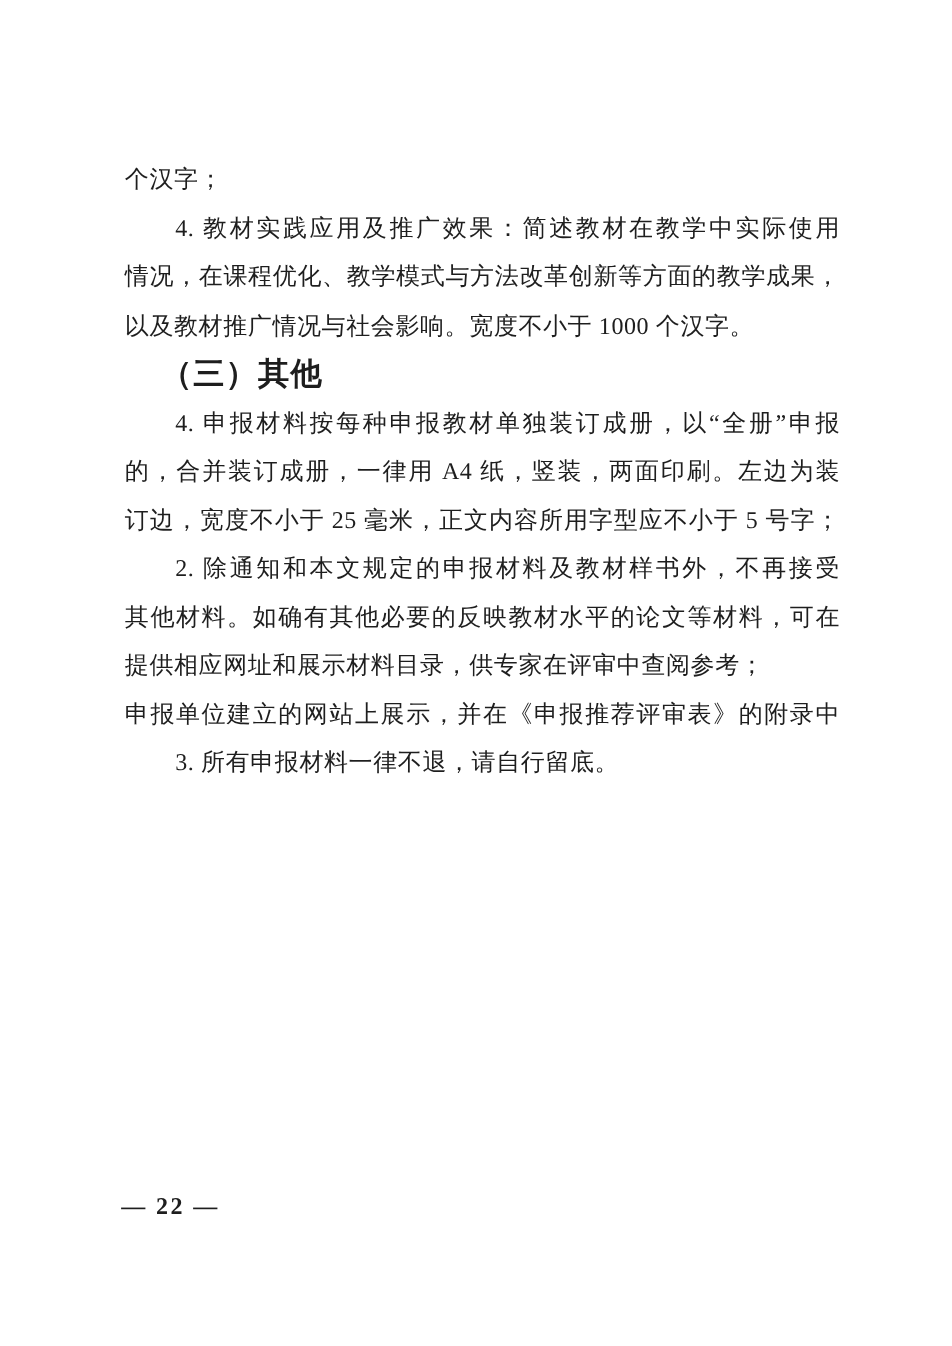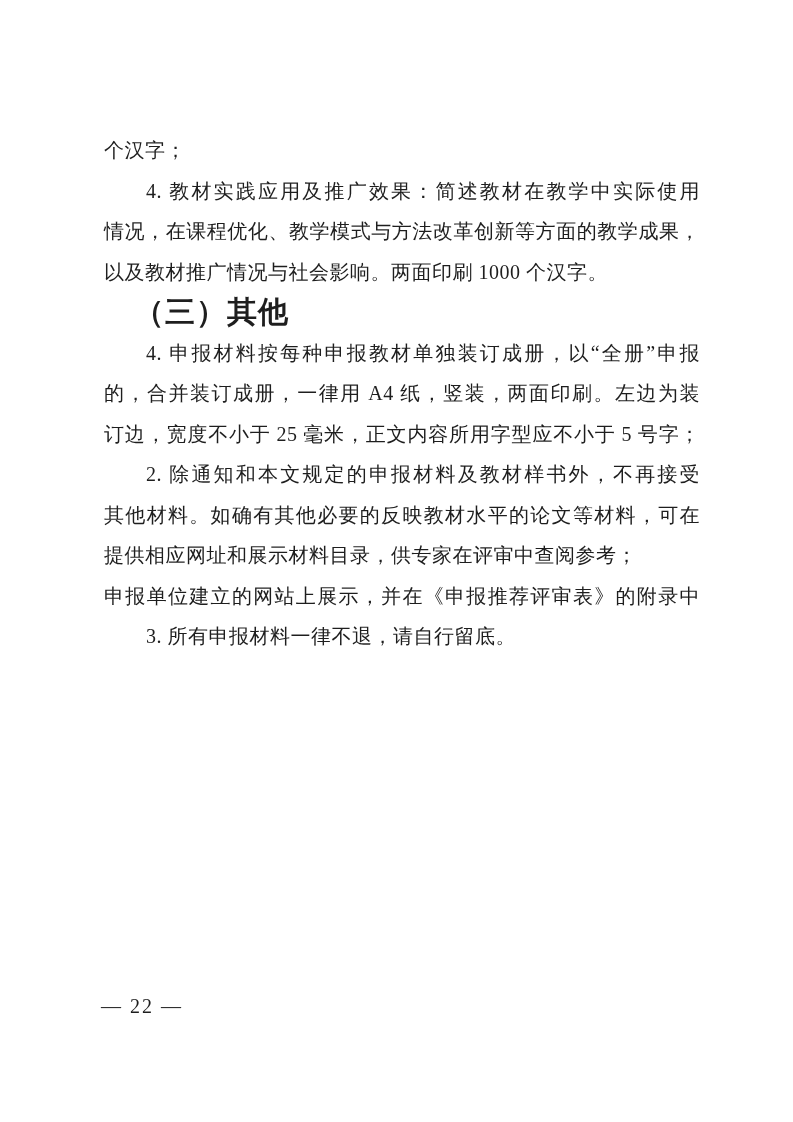--- a/index.html
+++ b/index.html
@@ -37,50 +37,51 @@
   }
   .line.justify {
     text-align: justify;
     text-align-last: justify;
   }
   .line.indent {
     text-indent: 42px;
   }
   .para.heading .line {
     font-weight: 700;
-    font-size: 30px;
+    font-size: 26px;
     letter-spacing: 1px;
     padding-left: 30px;
     white-space: nowrap;
     text-align: left;
     text-align-last: left;
   }
   .page-number {
     position: absolute;
     left: 101px;
     top: 994px;
     font-size: 20px;
     line-height: 24px;
     color: #1e1e1e;
     letter-spacing: 2px;
     white-space: nowrap;
+    font-weight: bold;
   }
 </style>
 </head>
 <body>
 
 <div class="page">
   <div class="content" id="doc-content">
       <div class="para">
         <div class="line">个汉字；</div>
       </div>
       <div class="para">
         <div class="line justify indent">4. 教材实践应用及推广效果：简述教材在教学中实际使用</div>
         <div class="line justify">情况，在课程优化、教学模式与方法改革创新等方面的教学成果，</div>
-        <div class="line">以及教材推广情况与社会影响。两面印刷 1000 个汉字。</div>
+        <div class="line">以及教材推广情况与社会影响。宽度不小于 1000 个汉字。</div>
       </div>
       <div class="para heading">
         <div class="line">（三）其他</div>
       </div>
       <div class="para">
         <div class="line justify indent">4. 申报材料按每种申报教材单独装订成册，以“全册”申报</div>
         <div class="line justify">的，合并装订成册，一律用 A4 纸，竖装，两面印刷。左边为装</div>
         <div class="line justify">订边，宽度不小于 25 毫米，正文内容所用字型应不小于 5 号字；</div>
       </div>
       <div class="para">

